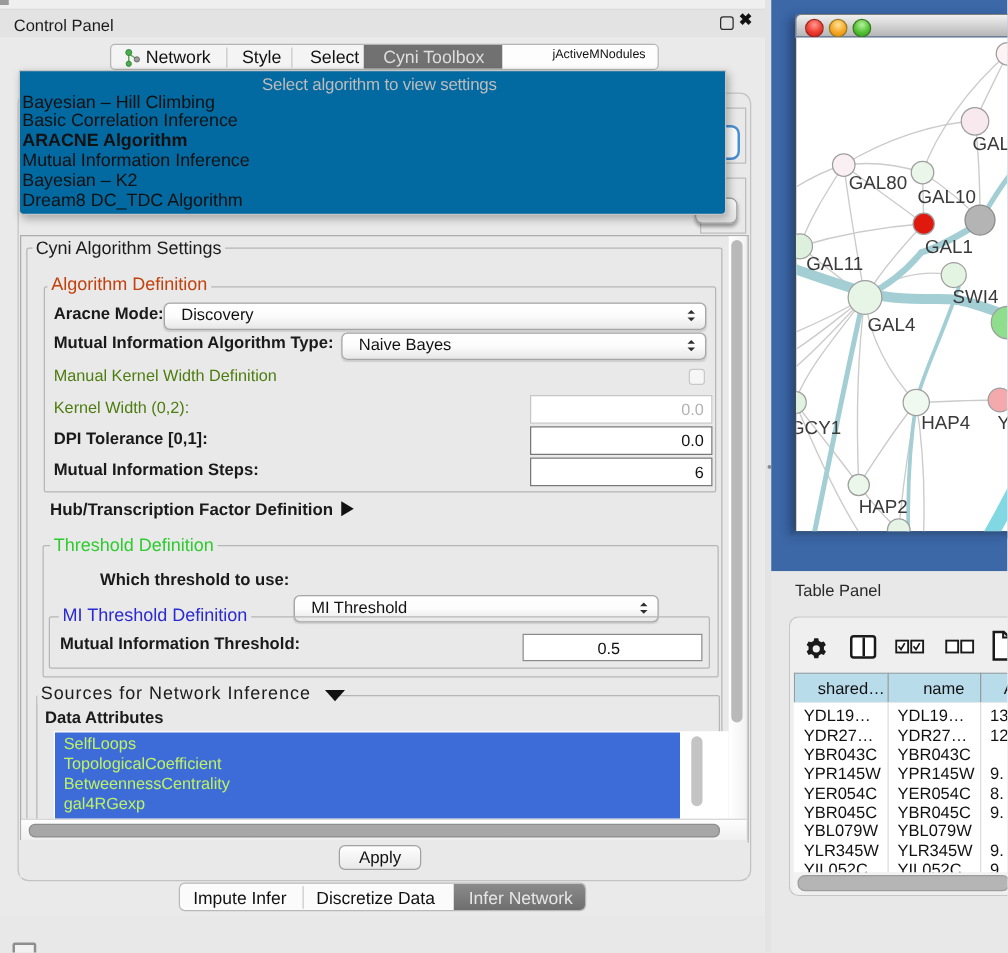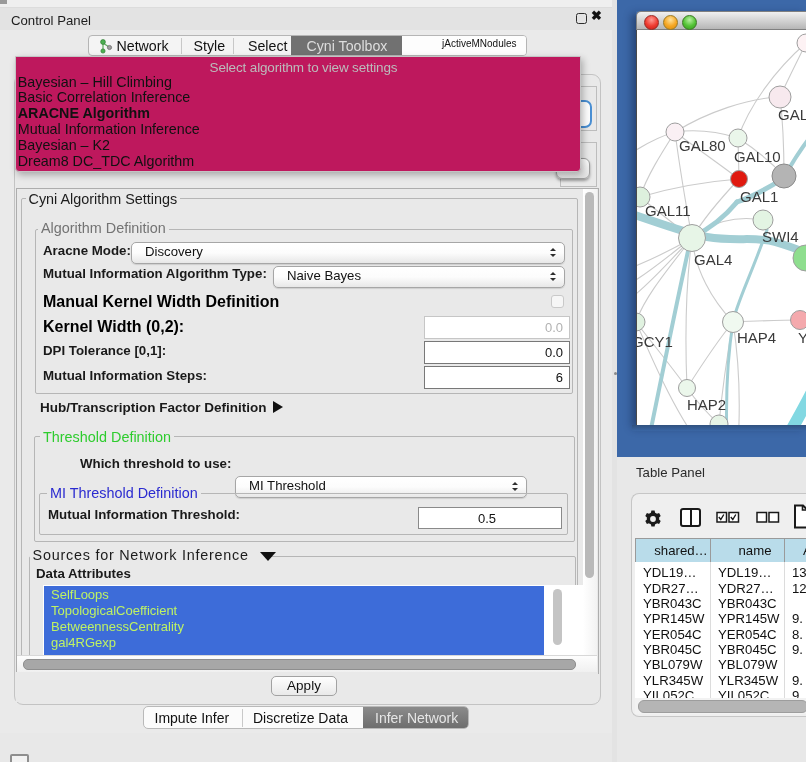--- a/index.html
+++ b/index.html
@@ -2,21 +2,21 @@
 <html><head>
 <meta charset="utf-8">
 <style>
   html,body{margin:0;padding:0;}
   body{width:806px;height:762px;position:relative;overflow:hidden;
        background:#e8e8e8;font-family:"Liberation Sans",sans-serif;
        -webkit-font-smoothing:antialiased;}
   .abs{position:absolute;}
   .lbl{position:absolute;font-size:13.2px;color:#111;white-space:nowrap;}
   .blbl{position:absolute;font-size:13.3px;font-weight:bold;color:#1a1a1a;white-space:nowrap;}
-  .glbl{position:absolute;font-size:16px;font-weight:bold;color:#000000;white-space:nowrap;}
+  .glbl{position:absolute;font-size:13px;font-weight:normal;color:#4d7c0f;white-space:nowrap;}
   .combo{position:absolute;height:20px;border:1px solid #a6a6a6;border-radius:5px;
          background:linear-gradient(#ffffff 0%,#fcfcfc 50%,#e7e7e7 100%);
          box-shadow:0 1px 1px rgba(0,0,0,.12);}
   .combo .txt{position:absolute;left:13px;top:1.5px;font-size:13.2px;color:#111;}
   .arr{position:absolute;right:6px;width:9px;}
   .arr .up{position:absolute;top:5px;left:1px;width:0;height:0;
            border-left:3px solid transparent;border-right:3px solid transparent;
            border-bottom:3.9px solid #2e2e2e;}
   .arr .dn{position:absolute;top:11.2px;left:1px;width:0;height:0;
            border-left:3px solid transparent;border-right:3px solid transparent;
@@ -65,21 +65,21 @@
 <div class="abs" style="left:560px;top:142px;width:35px;height:43px;border:1px solid #bdbdbd;background:#e9e9e9;"></div>
 <div class="abs" style="left:556px;top:158px;width:32px;height:19px;border:1px solid #9e9e9e;border-radius:6px;background:linear-gradient(#fcfcfc,#e2e2e2);box-shadow:0 2px 3px rgba(0,0,0,.35);"></div>
 
 <div class="abs" style="left:16px;top:188px;width:581px;height:484px;border:1px solid #adadad;background:#e9e9e9;"></div>
 <div class="abs" id="scrollcontent" style="left:17px;top:189px;width:566px;height:466px;overflow:hidden;">
 
   <div class="group" style="left:4px;top:9px;width:555px;height:600px;"></div>
   <div class="gcap" style="left:8.5px;top:2.4px;color:#1c1c1c;">Cyni Algorithm Settings</div>
 
   <div class="group" style="left:18px;top:40px;width:536px;height:163px;"></div>
-  <div class="gcap" style="left:21px;top:31.4px;color:#737373;">Algorithm Definition</div>
+  <div class="gcap" style="left:21px;top:31.4px;color:#c2410c;">Algorithm Definition</div>
 
   <div class="blbl" style="left:26px;top:53.5px;">Aracne Mode:</div>
   <div class="combo" style="left:114px;top:52.5px;width:432px;">
     <span class="txt">Discovery</span>
     <span class="arr" style="top:0;height:20px;">
         <span class="up"></span>
         <span class="dn"></span>
       </span>
   </div>
 
@@ -147,21 +147,21 @@
 <div class="abs" style="left:271px;top:676px;width:64px;height:18px;border:1px solid #a2a2a2;border-radius:5px;background:linear-gradient(#fefefe,#e9e9e9);font-size:13.5px;color:#111;text-align:center;line-height:18px;">Apply</div>
 
 <div class="abs" style="left:143px;top:705.5px;width:324px;height:21px;background:#fbfbfb;border:1px solid #b9b9b9;border-radius:5px;overflow:hidden;">
   <div class="abs" style="left:98px;top:2px;width:1px;height:18px;background:#c9c9c9;"></div>
   <div class="abs" style="left:218.5px;top:0;width:106px;height:21px;background:linear-gradient(#8b8b8b,#6e6e6e);"></div>
   <div class="lbl" style="left:10.5px;top:3px;font-size:14px;">Impute Infer</div>
   <div class="lbl" style="left:109px;top:3px;font-size:14px;">Discretize Data</div>
   <div class="lbl" style="left:231px;top:3px;font-size:14px;color:#e6e6e6;">Infer Network</div>
 </div>
 
-<div class="abs" id="popup" style="left:14.5px;top:55.5px;width:564px;height:114.5px;background:#be185d;border:1px solid #c4c4c4;border-radius:1px 1px 4px 4px;box-shadow:2px 3px 7px rgba(0,0,0,.28);">
+<div class="abs" id="popup" style="left:14.5px;top:55.5px;width:564px;height:114.5px;background:#0369a1;border:1px solid #c4c4c4;border-radius:1px 1px 4px 4px;box-shadow:2px 3px 7px rgba(0,0,0,.28);">
   <div style="position:absolute;left:6px;top:3.5px;width:100%;text-align:center;font-size:13.5px;letter-spacing:-0.15px;color:#bcbcbc;">Select algorithm to view settings</div>
   <div style="position:absolute;left:2.3px;top:18px;font-size:14.3px;color:#111;line-height:15.95px;">
     Bayesian – Hill Climbing<br>
     Basic Correlation Inference<br>
     <b>ARACNE Algorithm</b><br>
     Mutual Information Inference<br>
     Bayesian – K2<br>
     Dream8 DC_TDC Algorithm
   </div>
 </div>

